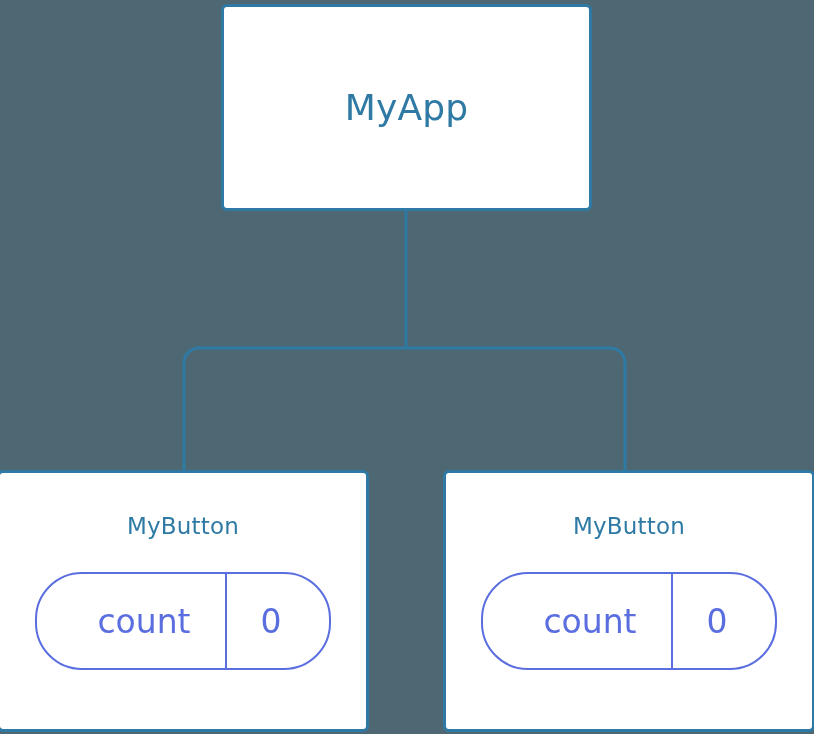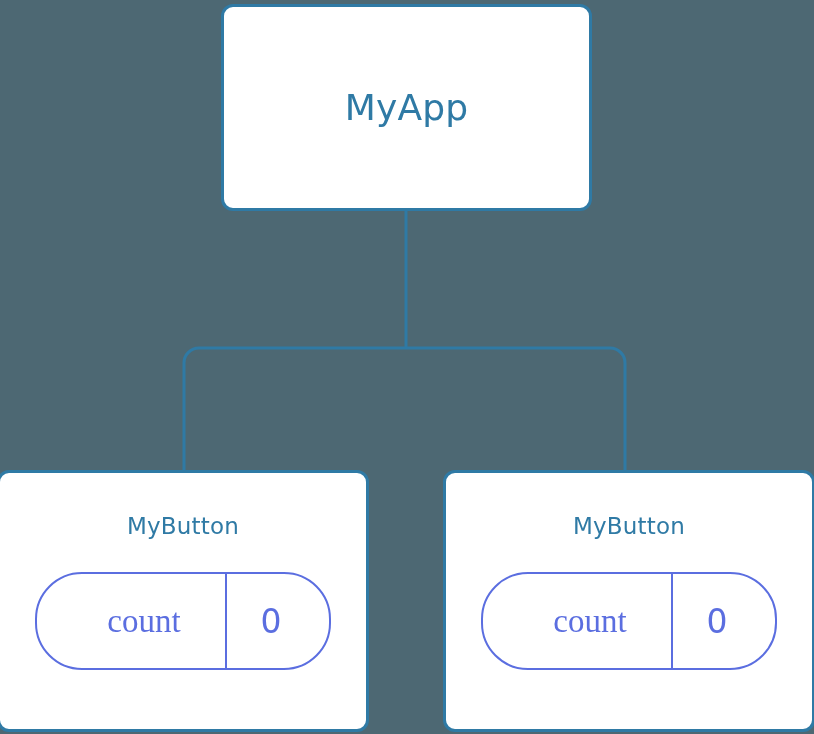--- a/index.html
+++ b/index.html
@@ -29,21 +29,21 @@
     height: 734px;
     pointer-events: none;
   }
 
   
   .node {
     position: absolute;
     box-sizing: border-box;
     background: #ffffff;
     border: 3px solid #2f7aa5;
-    border-radius: 12px;
+    border-radius: 6px;
     display: flex;
     flex-direction: column;
     align-items: center;
   }
   .node-root {
     left: 221px;
     top: 4px;
     width: 371px;
     height: 207px;
     justify-content: center;
@@ -84,21 +84,20 @@
     align-items: center;
     justify-content: center;
     color: #5b6ee0;
     font-size: 33px;
     line-height: 1;
     white-space: nowrap;
   }
   .state-key {
     padding: 0 22px 0 48px;
     min-width: 118px;
-    font-family: Liberation Serif, serif;
   }
   .state-val {
     border-left: 2px solid #5b6ee0;
     padding: 0 40px 0 26px;
     min-width: 36px;
   }
 </style>
 </head>
 <body>
 

